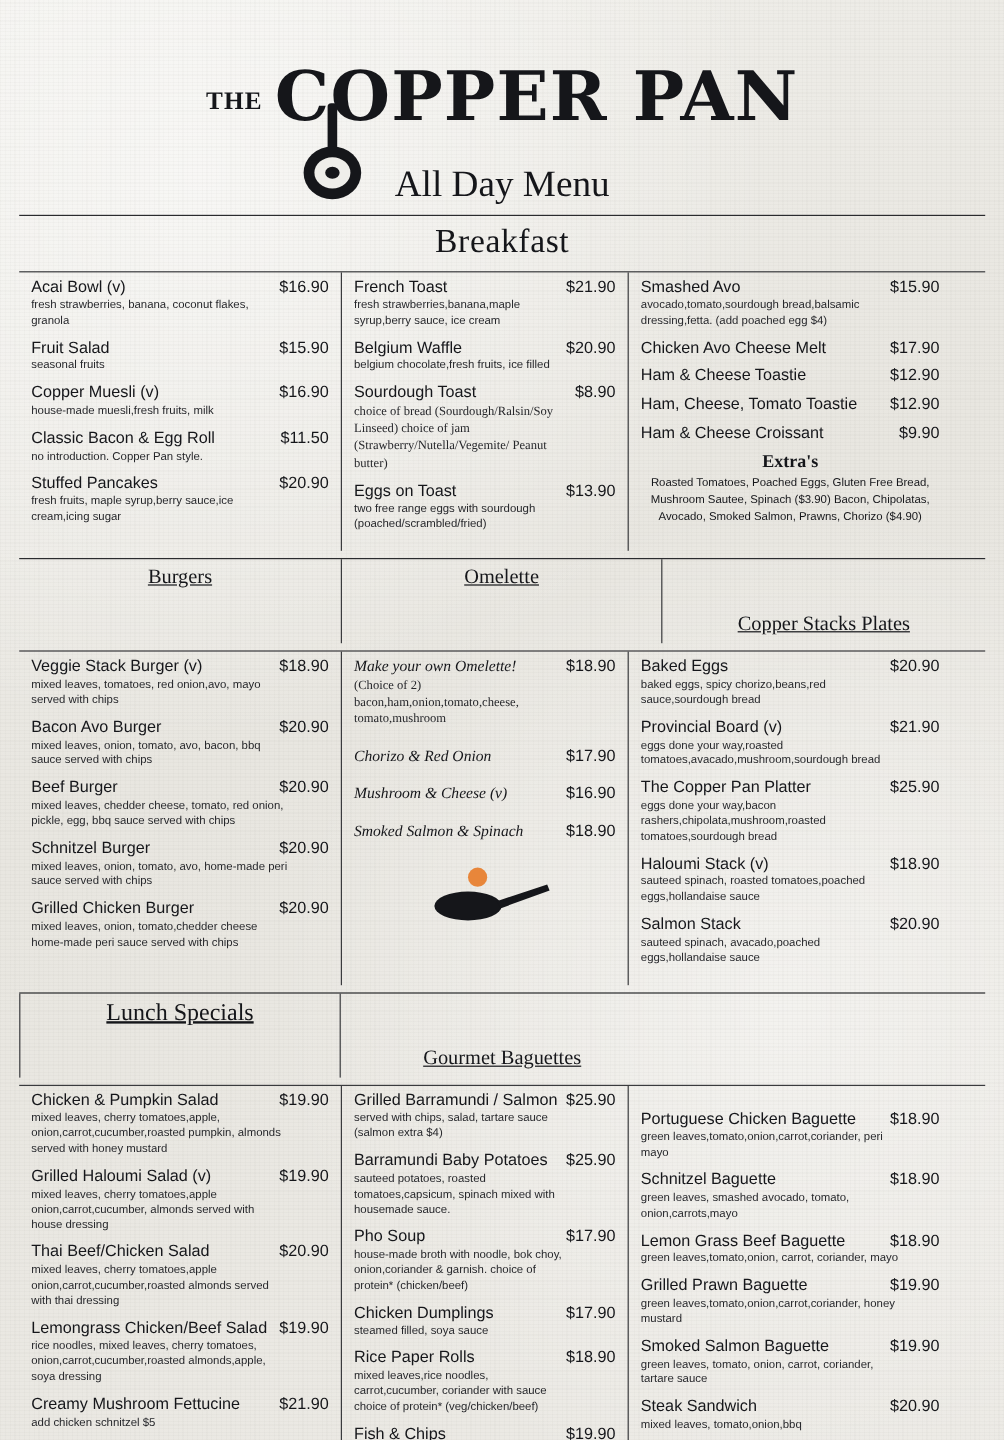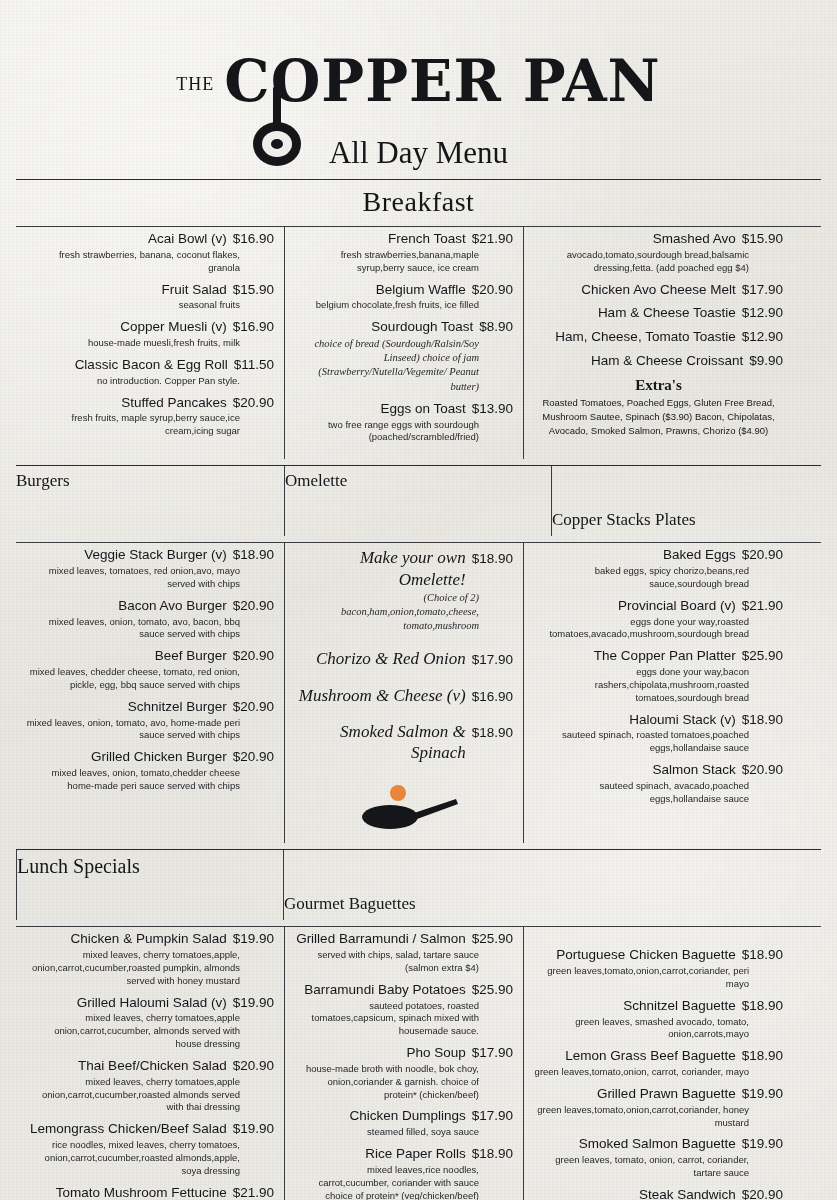--- a/index.html
+++ b/index.html
@@ -29,22 +29,22 @@
   }
   .inner{position:relative;z-index:2;}
 
   
   .logo-row{
     display:flex;align-items:center;justify-content:center;
     gap:10px;margin-top:38px;
   }
   .the-word{
     font-family:"Liberation Serif", serif;
-    font-weight:normal;
-    font-size:18px;
+    font-weight:bold;
+    font-size:21px;
     letter-spacing:1px;
     transform:translateY(4px);
   }
   .brand{
     font-family:"DejaVu Serif", serif;
     font-weight:bold;
     font-size:57px;
     letter-spacing:1px;
     line-height:1;
     white-space:nowrap;
@@ -65,68 +65,70 @@
   .rule.thin{border-top:1.2px solid #3a3b3e;}
 
   .section-title{
     text-align:center;
     font-family:"Liberation Serif", serif;
     font-size:28px;
     margin:6px 0 8px 0;
     letter-spacing:0.5px;
   }
   .band-title{
+    text-align:center;
     font-family:"Liberation Serif", serif;
     font-size:17px;
     padding:5px 0 6px 0;
+    text-decoration:underline;
   }
   .band-title.big{font-size:20px;}
 
   
   .cols{display:flex;}
   .col{padding:4px 10px 8px 10px;box-sizing:border-box;}
   .col.c1{width:268px;}
   .col.c2{width:240px;border-left:1.2px solid #3a3b3e;border-right:1.2px solid #3a3b3e;}
   .col.c3{width:269px;}
 
   .head-cols{display:flex;}
   .head-cols .hc{box-sizing:border-box;}
   .hc1{width:268px;}
   .hc2{width:268px;border-left:1.2px solid #3a3b3e;border-right:1.2px solid #3a3b3e;}
   .hc3{width:269px;margin-top:39px;}
 
   
-  .item{margin-bottom:7px;text-align:right;}
+  .item{margin-bottom:7px;}
   .item-line{display:flex;align-items:baseline;}
   .item-name{
     font-size:13.5px;
     font-weight:normal;
     font-family:"Liberation Sans", sans-serif;
     flex:1;
     padding-right:6px;
     line-height:1.25;
   }
   .item-name.serif-it{
     font-family:"Liberation Serif", serif;
     font-style:italic;
-    font-size:17px;
+    font-size:13px;
   }
   .price{
     font-size:13.5px;
     white-space:nowrap;
     font-family:"Liberation Sans", sans-serif;
   }
   .desc{
     font-size:9.5px;
     line-height:1.35;
     color:#26272b;
     margin-top:1px;
     padding-right:34px;
   }
-  .desc.serif-it{font-family:"Liberation Serif", serif;font-style:italic;font-size:10.5px;}
+  .desc.serif-it{font-family:"Liberation Serif", serif;font-size:10.5px;}
 
   .extras-title{
     text-align:center;
     font-family:"Liberation Serif", serif;
     font-weight:bold;
     font-size:15px;
     margin-top:6px;
   }
   .extras-body{
     font-size:9.5px;
@@ -431,21 +433,21 @@
         </div>
         <div class="item">
           <div class="item-line">
               <div class="item-name">Lemongrass Chicken/Beef Salad</div>
               <div class="price">$19.90</div>
             </div>
           <div class="desc">rice noodles, mixed leaves, cherry tomatoes, onion,carrot,cucumber,roasted almonds,apple, soya dressing</div>
         </div>
         <div class="item">
           <div class="item-line">
-              <div class="item-name">Tomato Mushroom Fettucine</div>
+              <div class="item-name">Creamy Mushroom Fettucine</div>
               <div class="price">$21.90</div>
             </div>
           <div class="desc">add chicken schnitzel $5</div>
         </div>
         <div class="item">
           <div class="item-line">
               <div class="item-name">Chilli Prawn Fettucine</div>
               <div class="price">$24.90</div>
             </div>
         </div>

